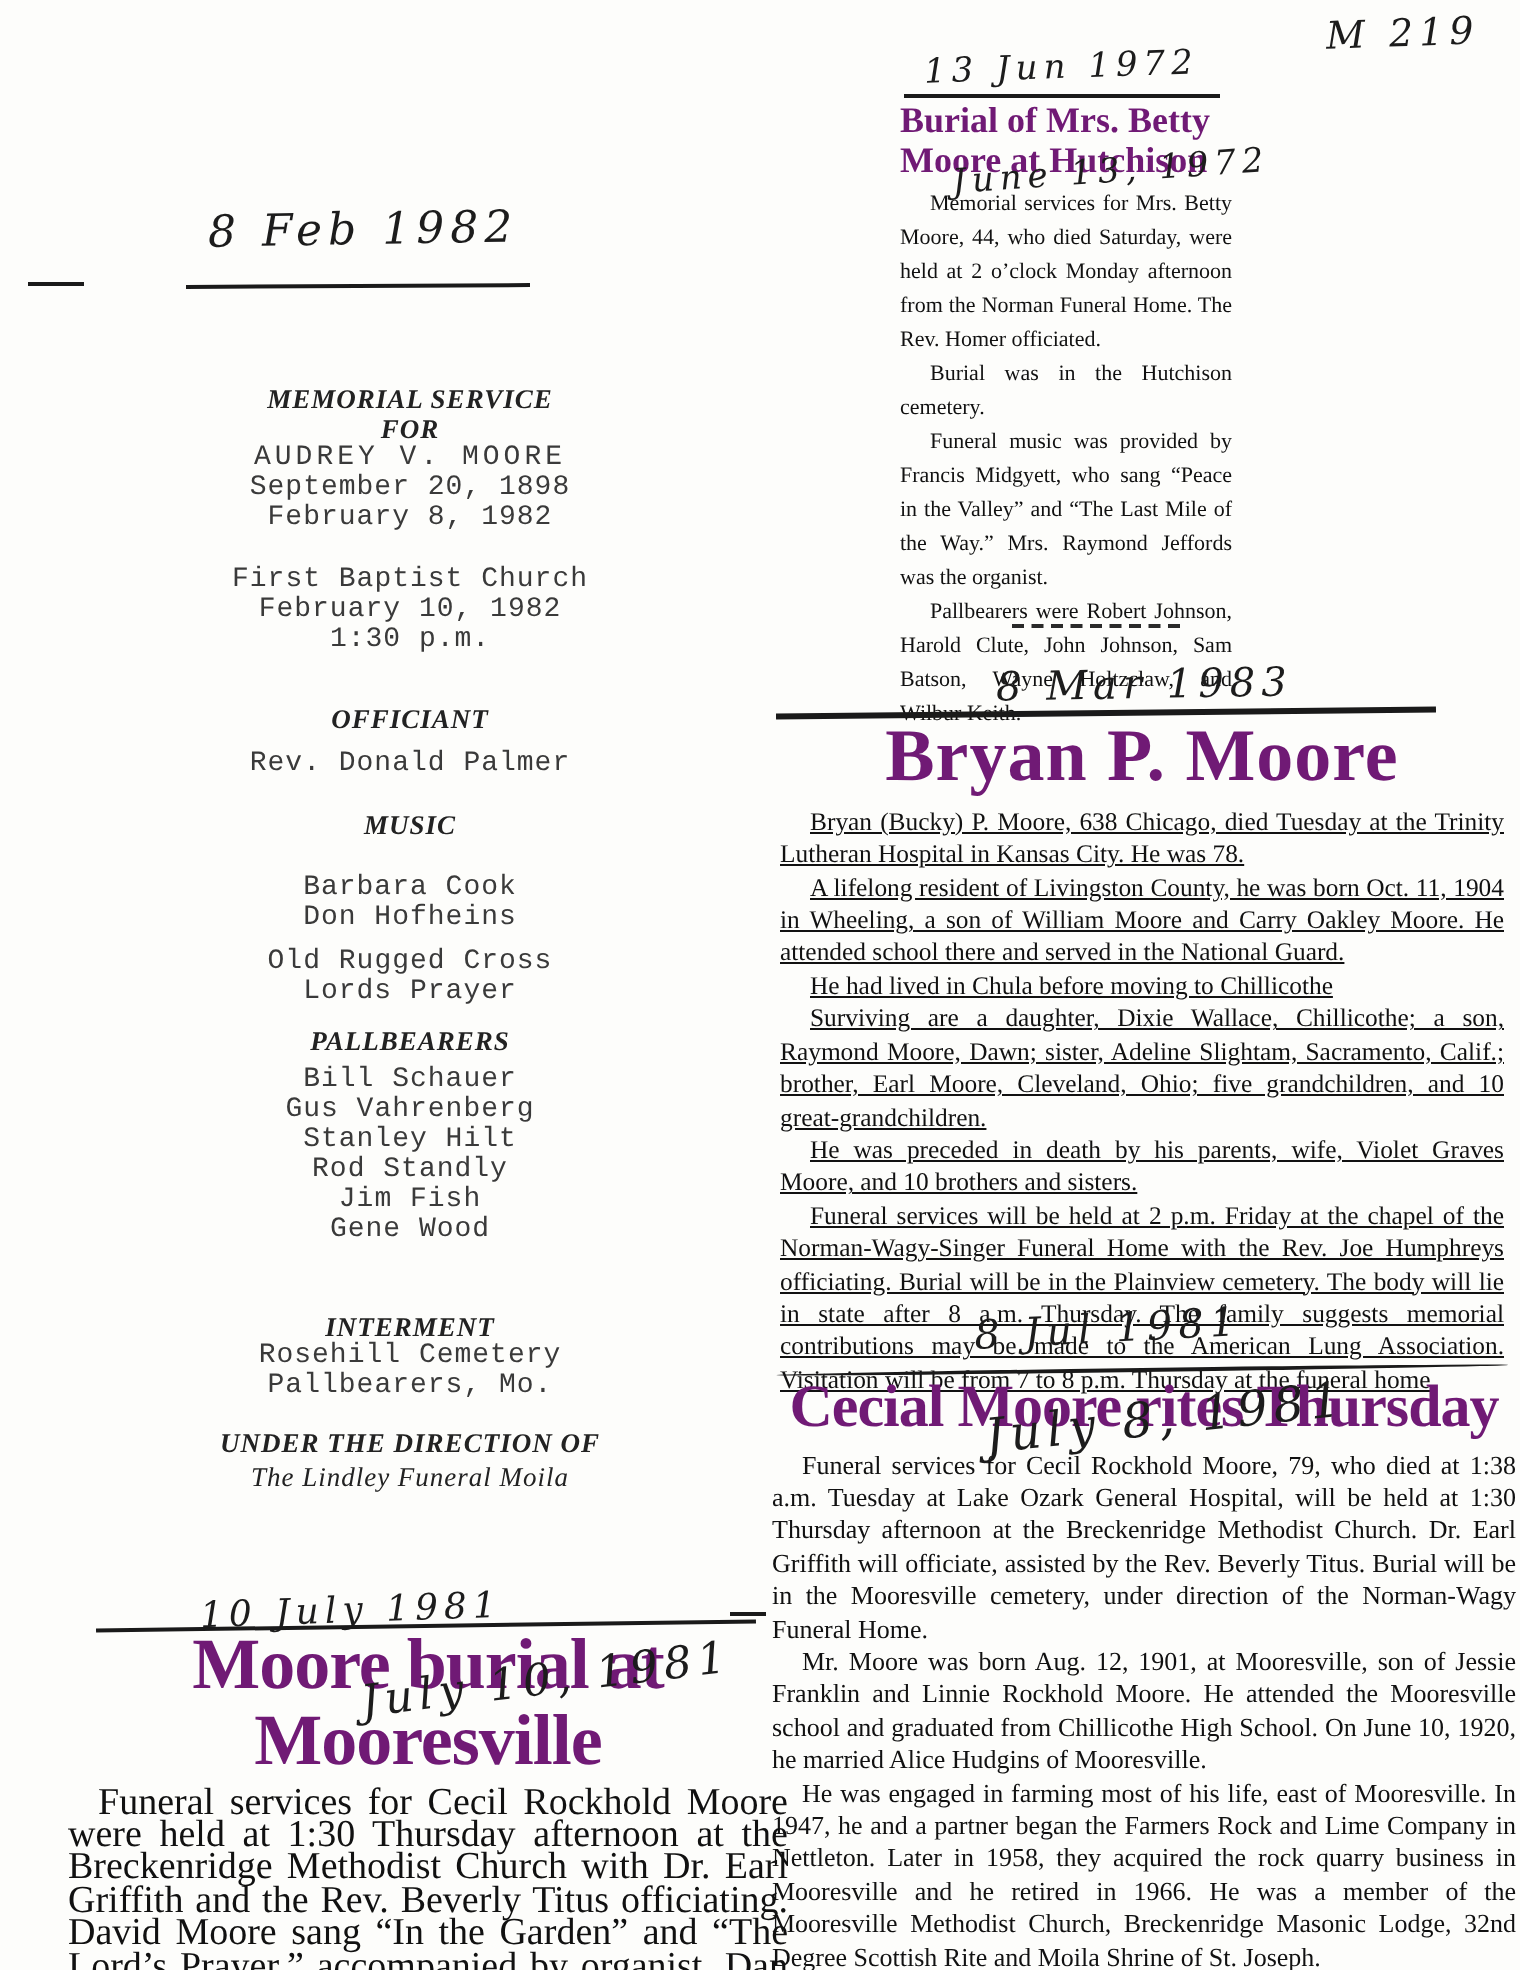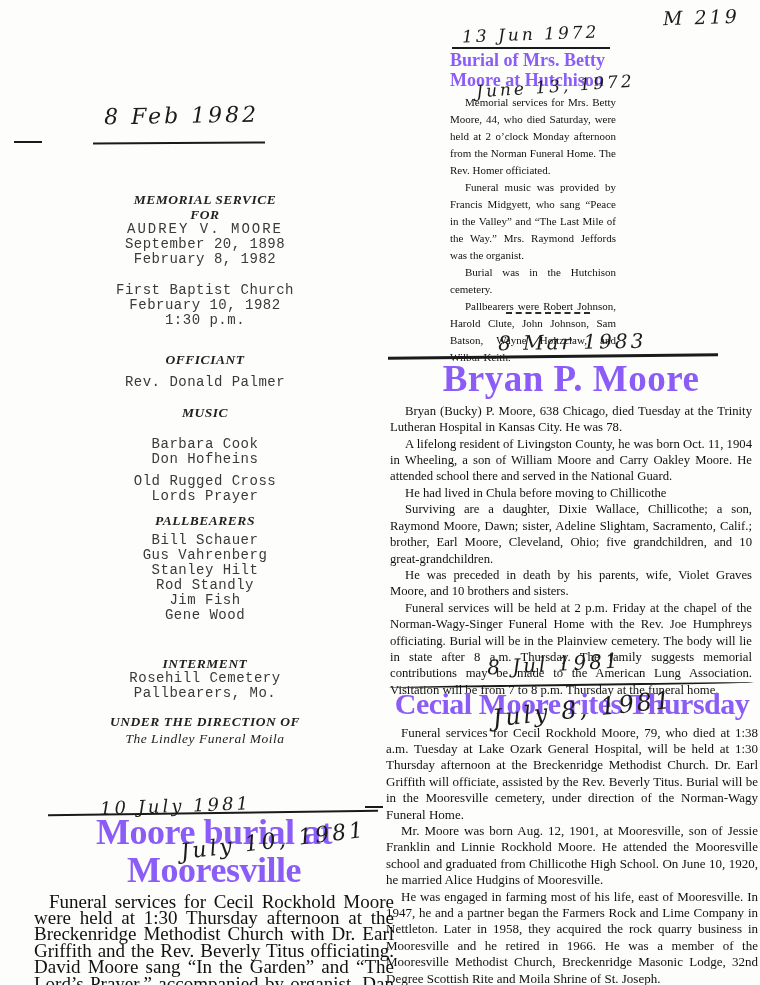--- a/index.html
+++ b/index.html
@@ -27,30 +27,30 @@
     margin:0;
     text-align:justify;
     text-indent:15px;
     font-family:"Liberation Serif", serif;
     color:#111;
     -webkit-font-smoothing:none;
   }
   .headline{
     font-family:"Liberation Serif", serif;
     font-weight:bold;
-    color:#8b5cf6;
+    color:#701a75;
     text-align:center;
     line-height:1.05;
     letter-spacing:-0.5px;
   }
   
   .betty-body p{font-size:11px;line-height:17px;}
   .betty-head{font-size:18px;text-align:left;line-height:20px;letter-spacing:0;}
   
-  .bryan-body p{font-size:12.7px;line-height:16.4px;}
+  .bryan-body p{font-size:12.7px;line-height:16.4px;text-decoration:underline;}
   .bryan-head{font-size:37px;letter-spacing:0.5px;}
   
   .cecial-body p{font-size:13px;line-height:16.4px;}
   .cecial-head{font-size:30px;}
   
   .moores-body p{font-size:19px;line-height:16.4px;}
   .moores-head{font-size:36px;}
   
   .mem{
     position:absolute;left:50px;top:192px;width:310px;
@@ -76,22 +76,22 @@
 <div class="abs handw" style="left:462px;top:24px;font-size:17px;transform:rotate(-2deg);">13 Jun 1972</div>
 <div class="rule" style="left:452px;top:47px;width:158px;height:2px;"></div>
 
 <div class="article" style="left:450px;top:50px;width:166px;">
   <div class="headline betty-head">
     <div>Burial of Mrs. Betty</div>
     <div>Moore at Hutchison</div>
   </div>
   <div class="betty-body" style="margin-top:4px;">
     <p>Memorial services for Mrs. Betty Moore, 44, who died Saturday, were held at 2 o’clock Monday afternoon from the Norman Funeral Home. The Rev. Homer officiated.</p>
+    <p>Burial was in the Hutchison cemetery.</p>
     <p>Funeral music was provided by Francis Midgyett, who sang “Peace in the Valley” and “The Last Mile of the Way.” Mrs. Raymond Jeffords was the organist.</p>
-    <p>Burial was in the Hutchison cemetery.</p>
     <p>Pallbearers were Robert Johnson, Harold Clute, John Johnson, Sam Batson, Wayne Holtzclaw, and Wilbur Keith.</p>
   </div>
 </div>
 <div class="abs handw" style="left:476px;top:76px;font-size:17px;transform:rotate(-4deg);">June 13, 1972</div>
 <div class="rule-dashed" style="left:506px;top:312px;width:84px;"></div>
 
 <div class="abs handw" style="left:104px;top:103px;font-size:22px;transform:rotate(-1deg);">8 Feb 1982</div>
 <div class="rule" style="left:14px;top:141px;width:28px;height:2px;"></div>
 <div class="rule" style="left:93px;top:142px;width:172px;height:2px;transform:rotate(-0.3deg);"></div>
 

